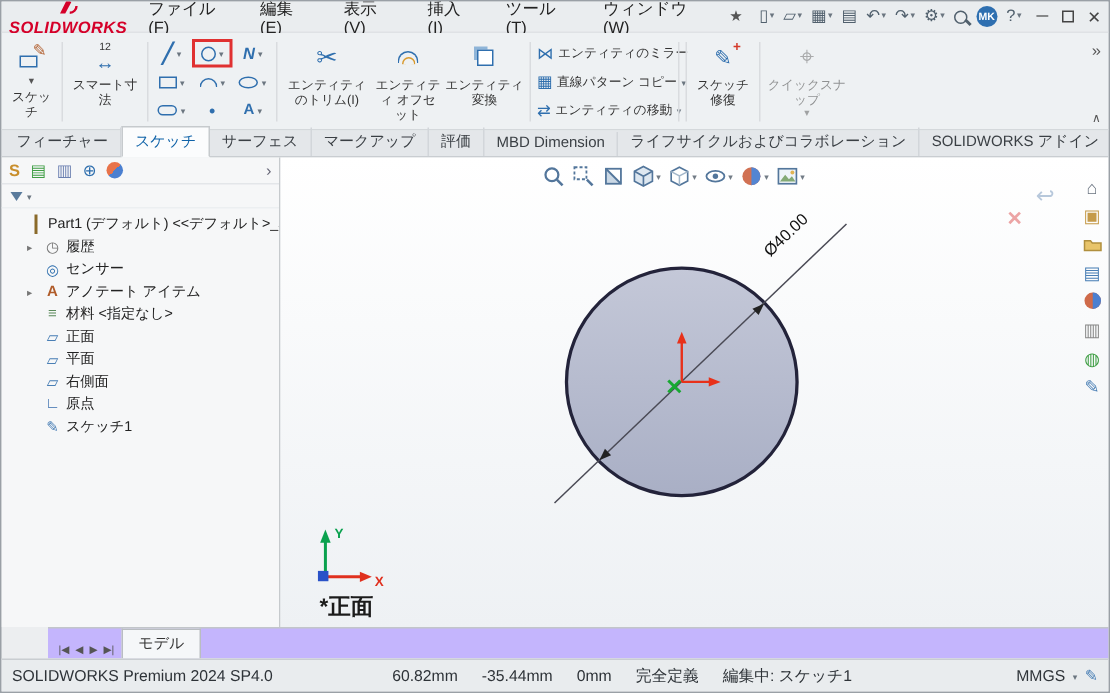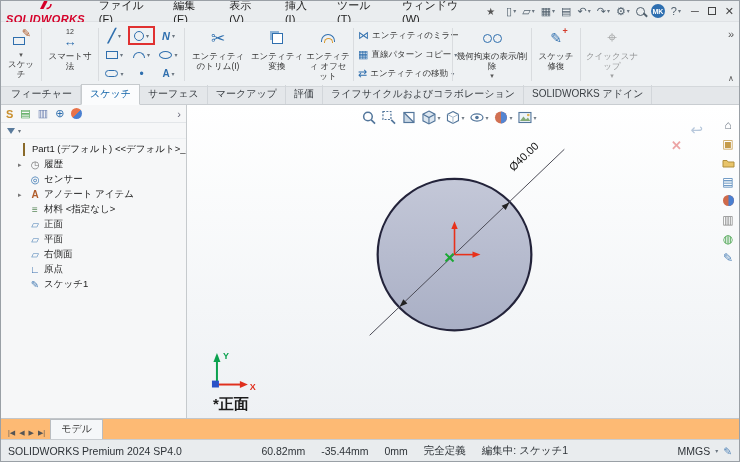--- a/index.html
+++ b/index.html
@@ -84,21 +84,21 @@
   .vp-svg{position:absolute;inset:0;}
   .headsup{position:absolute;top:5px;left:50%;transform:translateX(-58%);display:flex;align-items:center;gap:5px;opacity:.95;}
   .hbtn{display:inline-flex;align-items:center;gap:1px;}
   .view-label{position:absolute;left:26px;bottom:4px;font-weight:bold;font-size:15px;color:#1b1b1b;}
   .taskpane{position:absolute;right:1px;top:12px;width:20px;display:flex;flex-direction:column;align-items:center;gap:4px;}
   .tpicon{width:16px;height:15px;display:flex;align-items:center;justify-content:center;font-size:12px;color:#6a7480;}
   .confirm{position:absolute;right:36px;top:16px;width:32px;height:32px;opacity:.55;}
   .confirm .exit{position:absolute;right:0;top:0;color:#7e9cc0;font-size:15px;}
   .confirm .cancel{position:absolute;left:0;bottom:0;color:#df5d5d;font-size:13px;font-weight:bold;}
   
-  .bottomtabs{height:34px;flex:0 0 18px;background:#fdba74;display:flex;align-items:flex-end;border-top:1px solid #c2c6ca;padding-left:2px;}
+  .bottomtabs{height:34px;flex:0 0 18px;background:#c4b5fd;display:flex;align-items:flex-end;border-top:1px solid #c2c6ca;padding-left:2px;margin-left:31px;}
   .nav{display:flex;align-items:center;gap:4px;padding:0 5px 2px;color:#555;font-size:7px;}
   .btab{padding:2px 10px 3px;font-size:10px;background:#cfd3d7;border:1px solid #b9bdc1;border-bottom:none;margin-right:1px;color:#333;white-space:nowrap;}
   .btab.active{background:#f5f7f9;}
   
   .statusbar{height:22px;flex:0 0 22px;background:#e9ecee;border-top:1px solid #c9cdd1;display:flex;align-items:center;font-size:10.5px;color:#2e3338;padding:0 7px;}
   .sb-sp{flex:1;}
   .sb-item{margin-right:16px;white-space:nowrap;}
   .sb-right{display:flex;align-items:center;gap:5px;margin-left:14px;}
 </style>
 </head>
@@ -211,31 +211,31 @@
           <span class="mcaret">▾</span>
         </div>
     </div>
 
     <div class="sep"></div>
 
     <div class="bigbtn" style="width:62px">
       <span class="bicon">✂</span>
       <span class="blabel">エンティティのトリム(I)</span>
     </div>
+    <div class="bigbtn" style="width:46px">
+      <span class="bicon">
+          <span class="shape-offset"></span>
+        </span>
+      <span class="blabel">エンティティ オフセット</span>
+    </div>
     <div class="bigbtn" style="width:56px">
       <span class="bicon">
           <span class="ic-dbl"></span>
         </span>
       <span class="blabel">エンティティ変換</span>
-    </div>
-    <div class="bigbtn" style="width:46px">
-      <span class="bicon">
-          <span class="shape-offset"></span>
-        </span>
-      <span class="blabel">エンティティ オフセット</span>
     </div>
 
     <div class="sep"></div>
 
     <div class="stackcol" style="width:94px">
       <div class="srow">
         <span class="sricon">⋈</span>
         <span>エンティティのミラー</span>
       </div>
       <div class="srow">
@@ -245,27 +245,20 @@
       </div>
       <div class="srow">
         <span class="sricon">⇄</span>
         <span>エンティティの移動</span>
         <span class="mcaret">▾</span>
       </div>
     </div>
 
     <div class="sep"></div>
 
-    <div class="bigbtn" style="width:74px">
-      <span class="bicon">
-          <span class="ic-glasses"></span>
-        </span>
-      <span class="blabel">幾何拘束の表示/削除</span>
-      <span class="caret">▾</span>
-    </div>
 
     <div class="sep"></div>
 
     <div class="bigbtn" style="width:44px">
       <span class="bicon">
           <span class="ic-repair">✎<i>+</i></span>
         </span>
       <span class="blabel">スケッチ修復</span>
     </div>
 
@@ -282,20 +275,21 @@
       <span style="font-size:8px;">∧</span>
     </div>
   </div>
 
   <div class="tabbar">
     <span class="tab">フィーチャー</span>
     <span class="tab active">スケッチ</span>
     <span class="tab">サーフェス</span>
     <span class="tab">マークアップ</span>
     <span class="tab">評価</span>
+    <span class="tab">MBD Dimension</span>
     <span class="tab">ライフサイクルおよびコラボレーション</span>
     <span class="tab">SOLIDWORKS アドイン</span>
 
   </div>
 
   <div class="main">
 
     <div class="left">
       <div class="ptabs">
         <span class="ptab-s">S</span>

